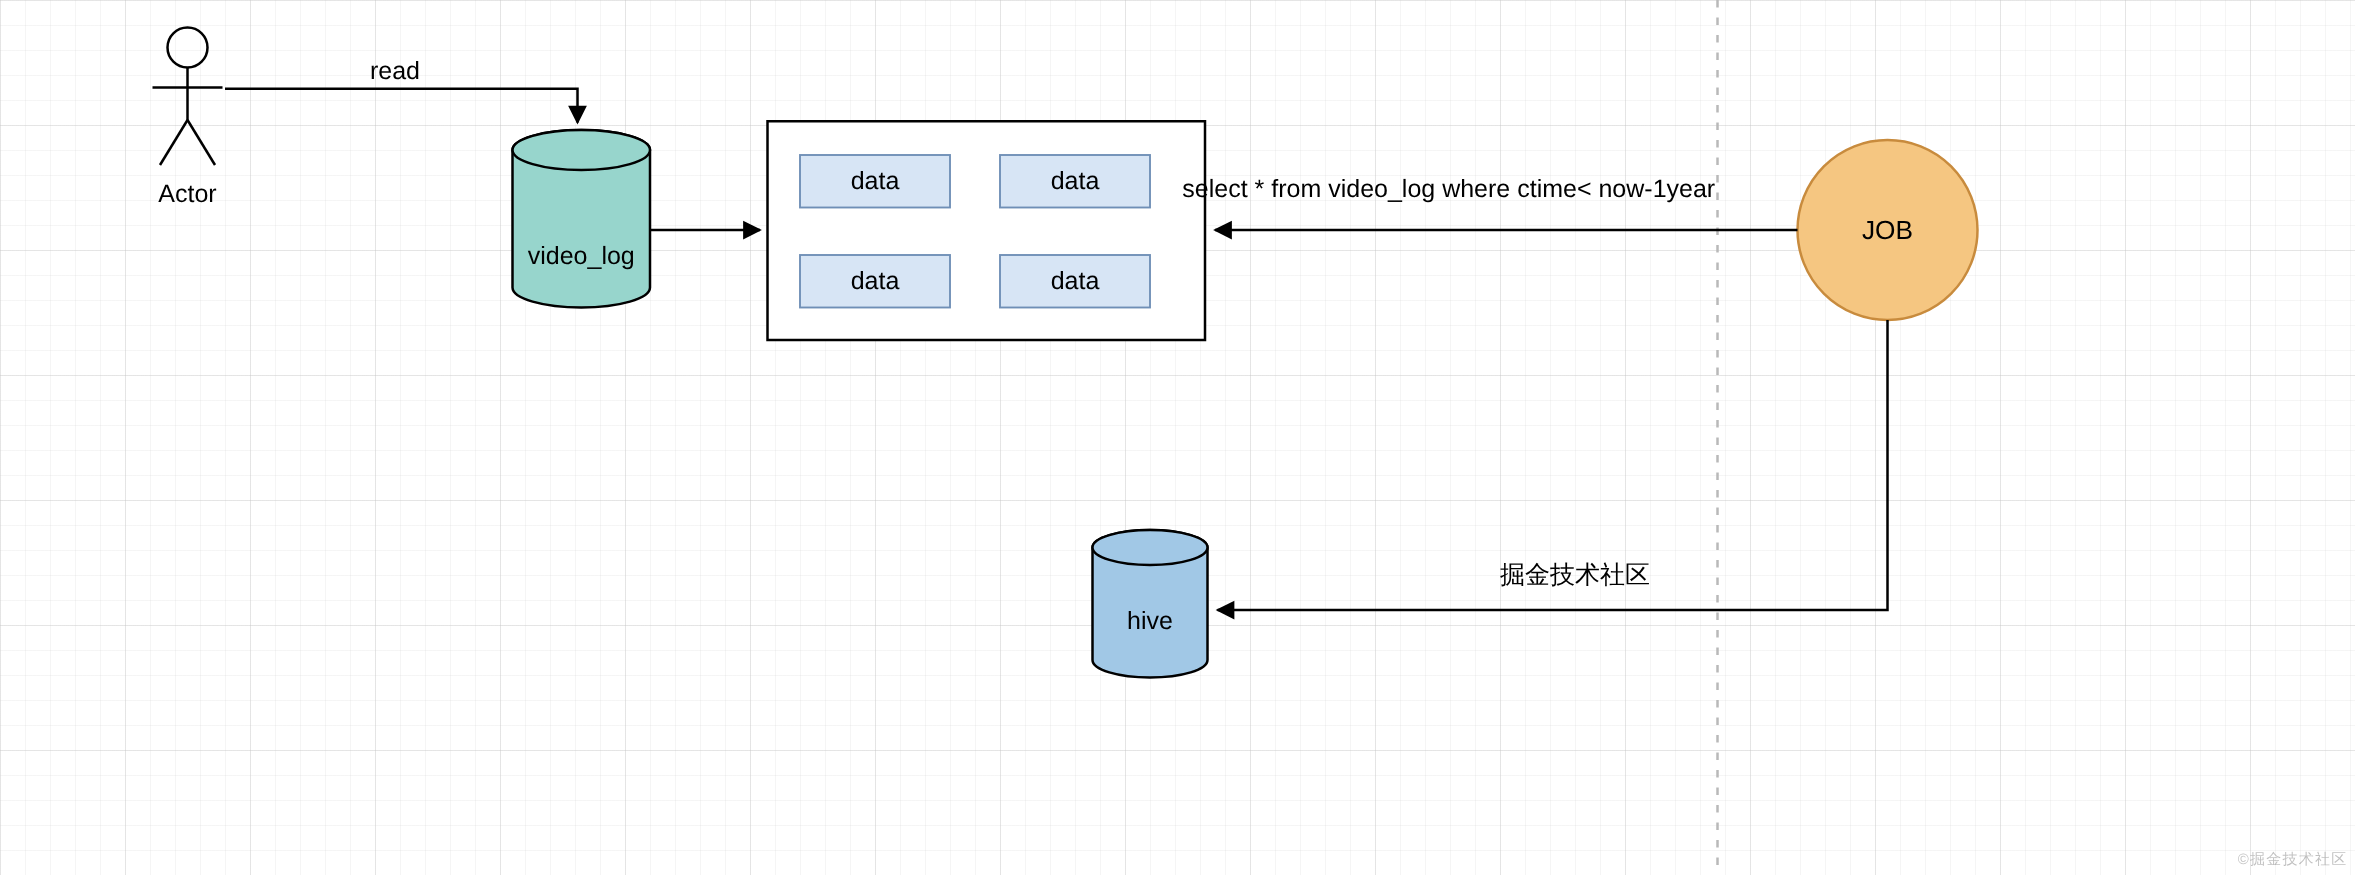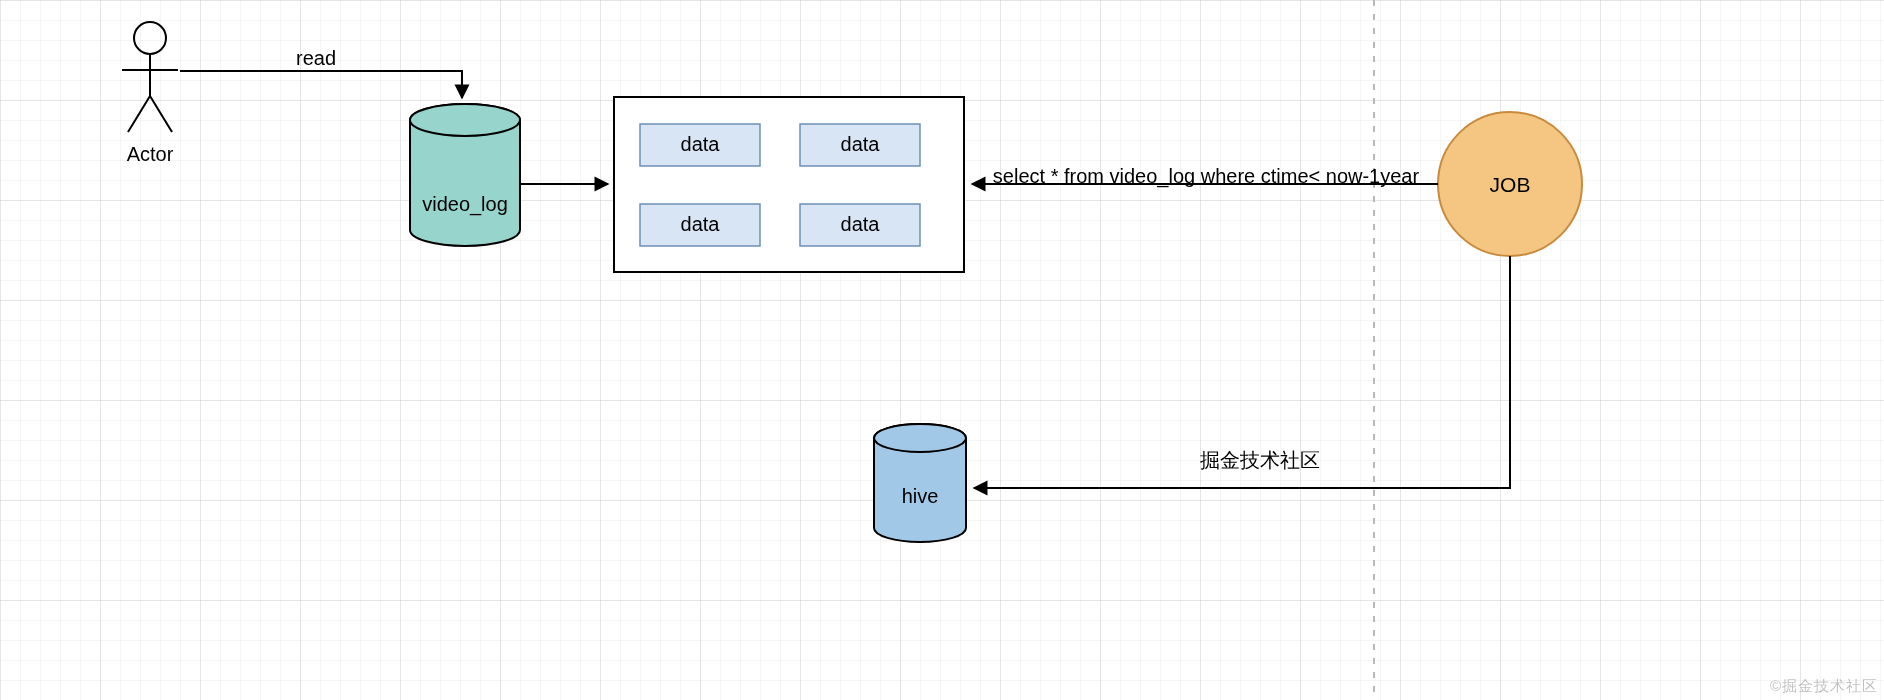--- a/index.html
+++ b/index.html
@@ -36,21 +36,21 @@
     color: #000;
     text-align: center;
     transform: translate(-50%, -50%);
     white-space: nowrap;
     pointer-events: none;
   }
   .watermark {
     position: absolute;
     right: 6px;
     bottom: 4px;
-    font-size: 15px;
+    font-size: 12px;
     color: rgba(0,0,0,0.25);
     letter-spacing: 1px;
   }
   svg text { user-select: none; }
 </style>
 </head>
 <body>
 
 <div id="canvas"></div>
 
@@ -124,17 +124,17 @@
   <path d="M 520 184 L 608 184" fill="none" stroke="#000" stroke-width="2" marker-end="url(#arrow)"></path>
 
   <path d="M 1438 184 L 972 184" fill="none" stroke="#000" stroke-width="2" marker-end="url(#arrow)"></path>
 
   <path d="M 1510 256 L 1510 488 L 974 488" fill="none" stroke="#000" stroke-width="2" marker-end="url(#arrow)"></path>
 
 </svg>
 
 <div class="edge-label-html" style="left:316px; top:58px;">read</div>
 
-<div class="edge-label-html" style="left:1206px; top:152px;margin-top:24px;">select * from video_log where ctime&lt; now-1year</div>
+<div class="edge-label-html" style="left:1159px; top:152px;">select * from video_log where ctime&lt; now-1year</div>
 
 <div class="edge-label-html" style="left:1260px; top:460px;">掘金技术社区</div>
 
 <div class="watermark">©掘金技术社区</div>
 
 </body></html>

